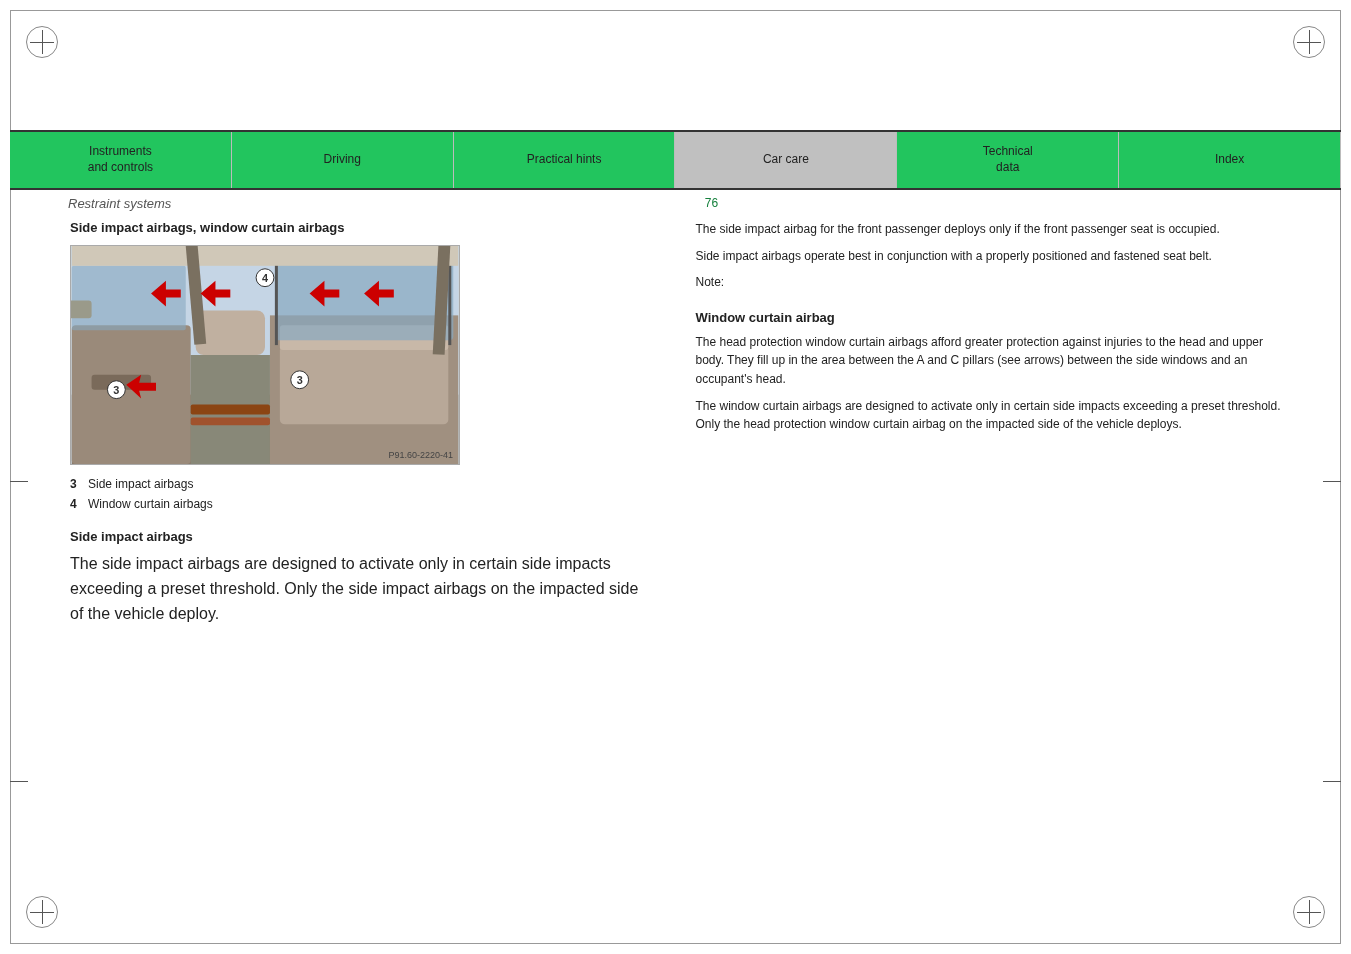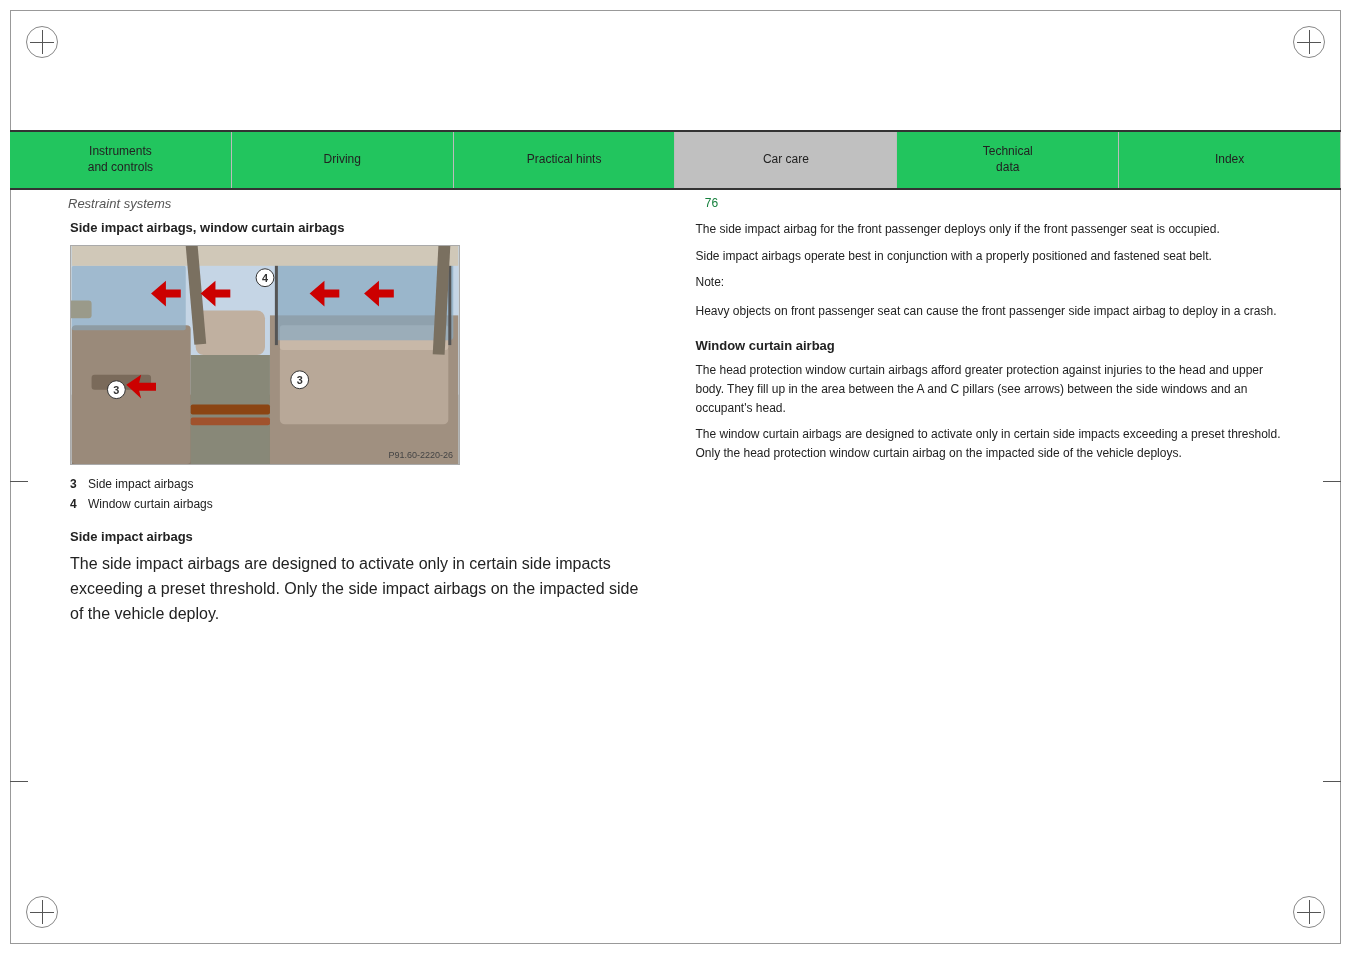--- a/index.html
+++ b/index.html
@@ -316,21 +316,21 @@
         <polygon points="55,140 70,130 68,138 85,138 85,146 68,146 70,154" fill="#cc0000"></polygon>
 
         <circle cx="230" cy="135" r="9" fill="white" stroke="#333" stroke-width="1"></circle>
         <text x="230" y="139" text-anchor="middle" font-size="11" font-weight="bold" fill="#333">3</text>
 
         <rect x="120" y="160" width="80" height="10" fill="#8B4513" rx="2"></rect>
         <rect x="120" y="173" width="80" height="8" fill="#a0522d" rx="2"></rect>
 
         <rect x="-5" y="55" width="25" height="18" fill="#9a9a8a" rx="3"></rect>
       </svg>
-      <span class="image-label">P91.60-2220-26</span>
+      <span class="image-label">P91.60-2220-41</span>
     </div>
 
     <div class="legend-item">
       <span class="legend-num">3</span>
       <span>Side impact airbags</span>
     </div>
     <div class="legend-item">
       <span class="legend-num">4</span>
       <span>Window curtain airbags</span>
     </div>
@@ -339,21 +339,20 @@
     <p class="body-text">The side impact airbags are designed to activate only in certain side impacts exceeding a preset threshold. Only the side impact airbags on the impacted side of the vehicle deploy.</p>
 
   </div>
 
   <div class="right-col">
 
     <p class="body-text">The side impact airbag for the front passenger deploys only if the front passenger seat is occupied.</p>
     <p class="body-text">Side impact airbags operate best in conjunction with a properly positioned and fastened seat belt.</p>
 
     <p class="body-text" style="margin-bottom:10px;">Note:</p>
-    <p class="body-text">Heavy objects on front passenger seat can cause the front passenger side impact airbag to deploy in a crash.</p>
 
     <div class="sub-section-title">Window curtain airbag</div>
     <p class="body-text">The head protection window curtain airbags afford greater protection against injuries to the head and upper body. They fill up in the area between the A and C pillars (see arrows) between the side windows and an occupant's head.</p>
     <p class="body-text">The window curtain airbags are designed to activate only in certain side impacts exceeding a preset threshold. Only the head protection window curtain airbag on the impacted side of the vehicle deploys.</p>
 
   </div>
 
 </div>
 
 </body></html>

